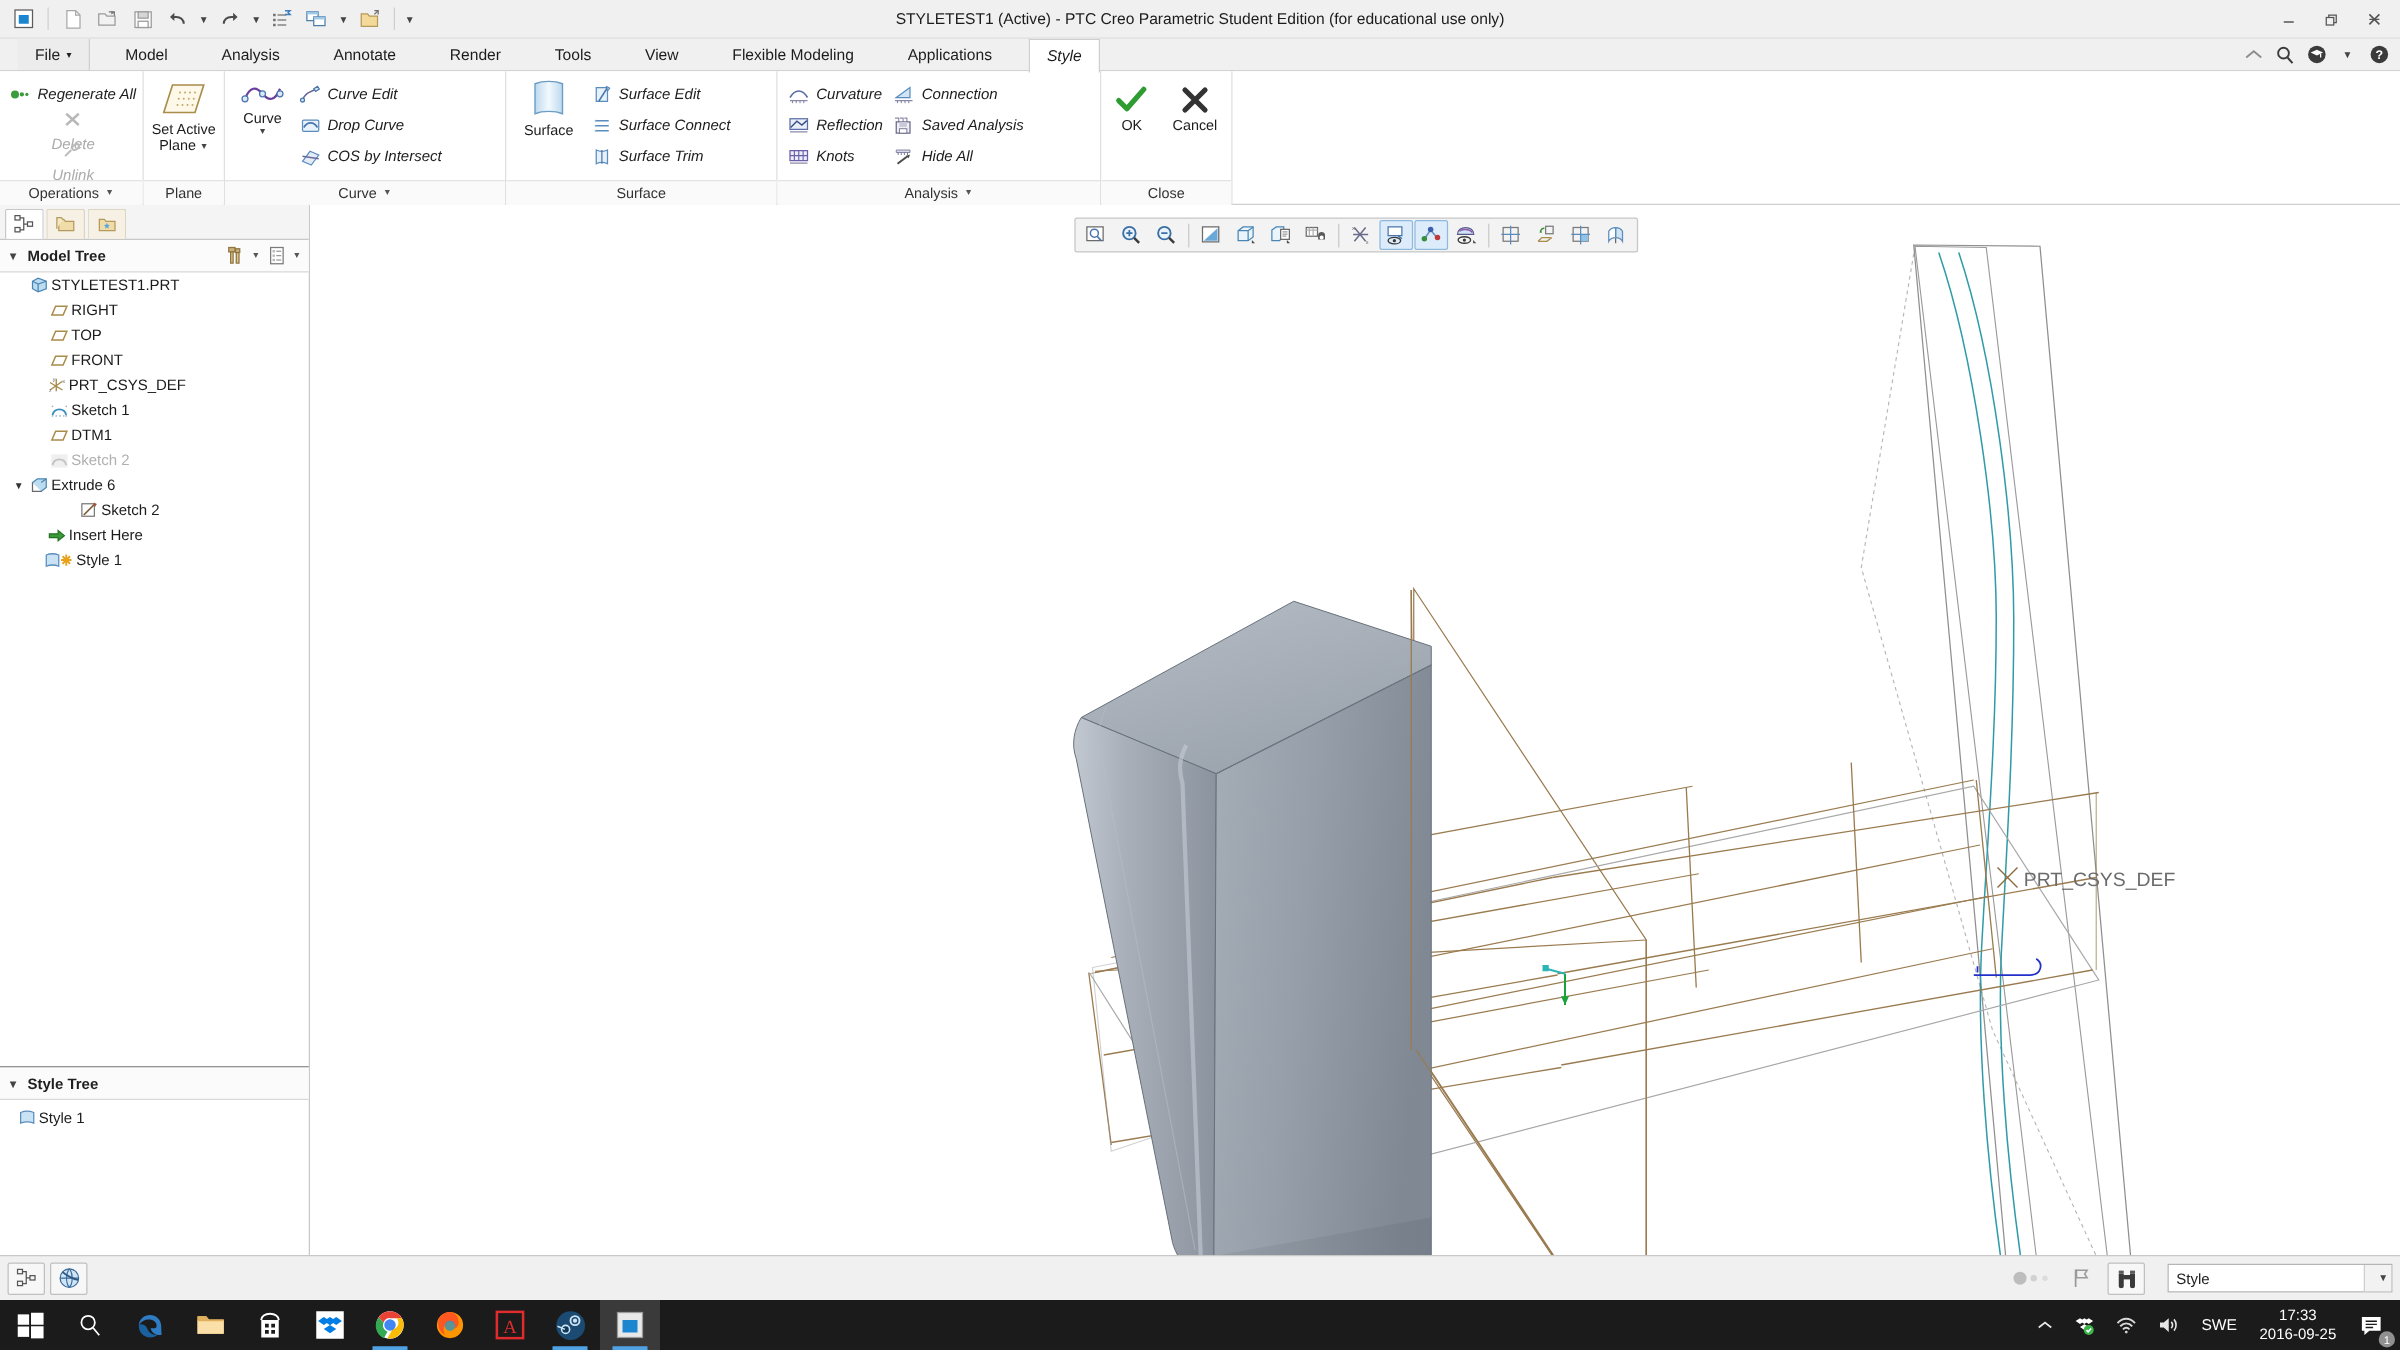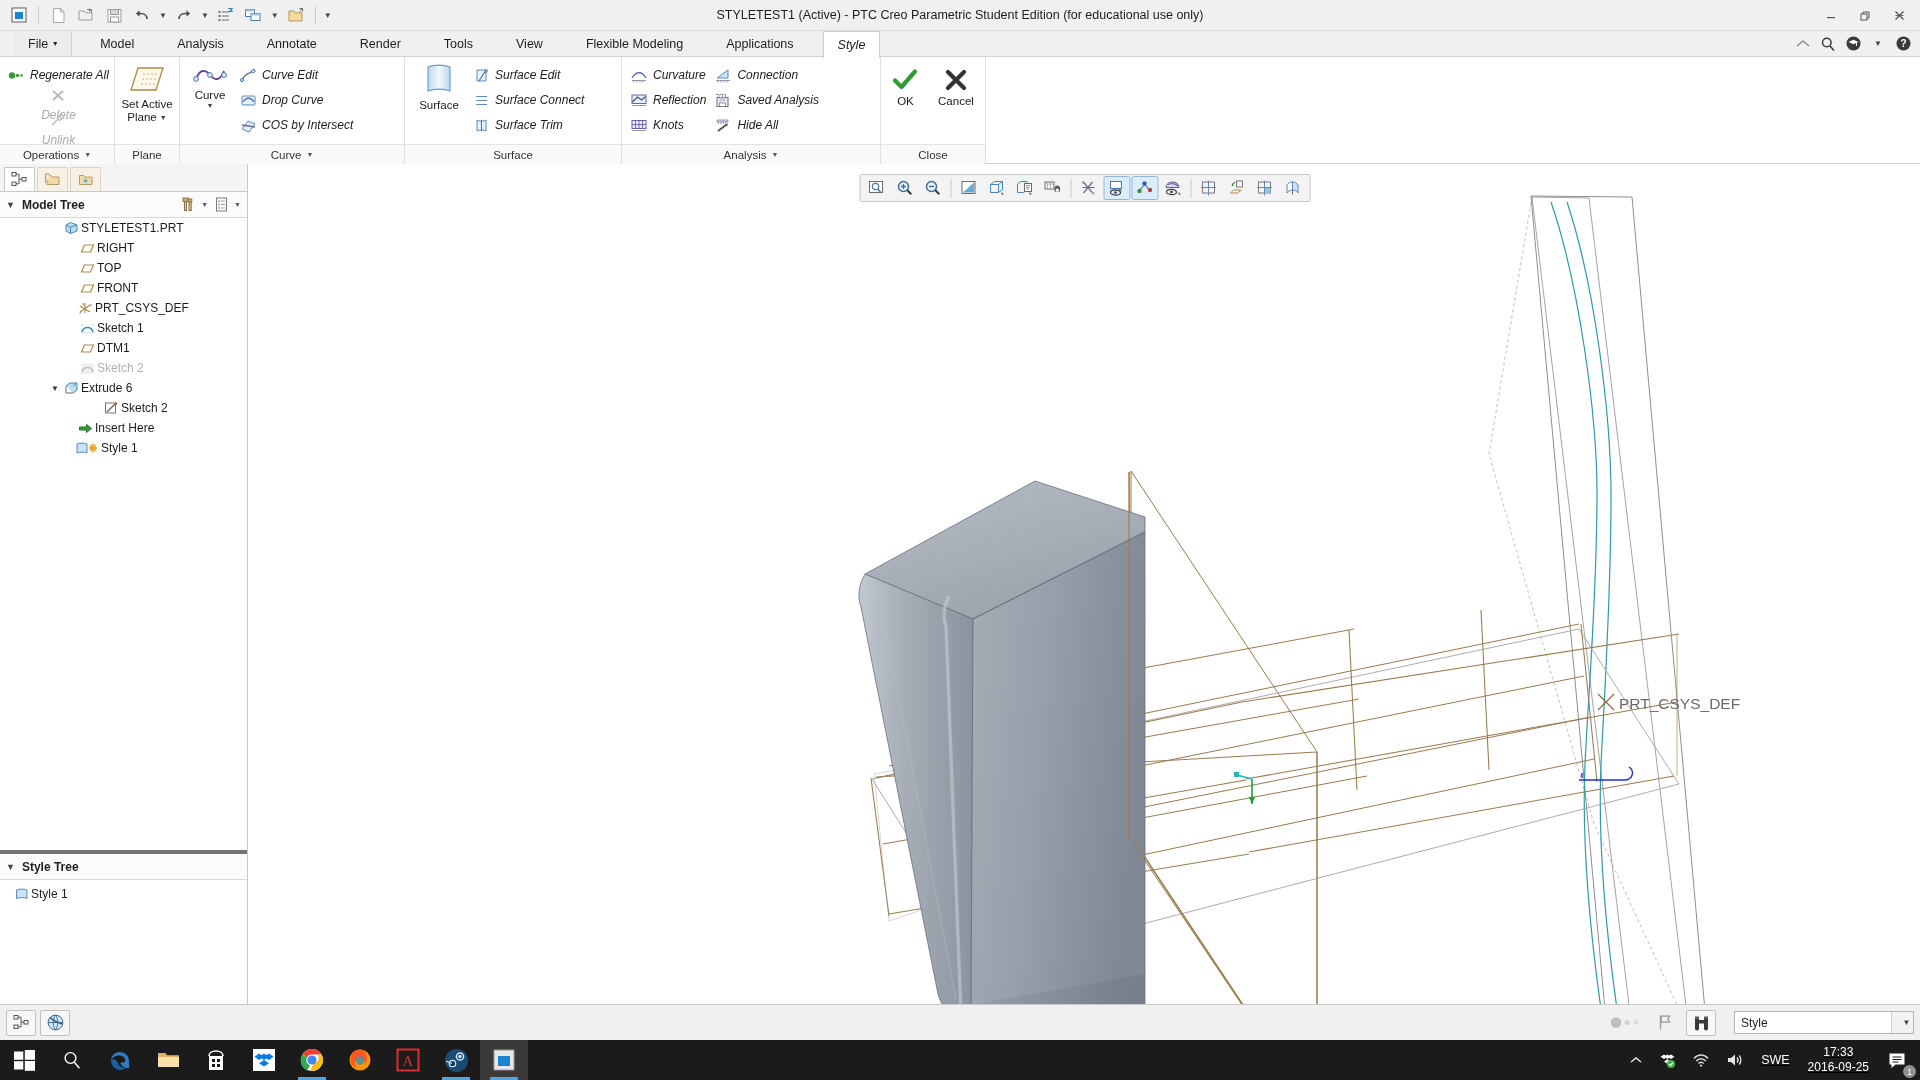--- a/index.html
+++ b/index.html
@@ -107,21 +107,21 @@
     height:26px; display:flex; align-items:center; padding:0 6px;
     background:#fbfbfb; border-bottom:1px solid #d9d9d9; font-size:12px;
   }
   .panelhdr .tri { font-size:9px; color:#444; margin-right:7px; }
   .panelhdr .ttl { font-weight:bold; color:#1f1f1f; }
   .panelhdr .tools { margin-left:auto; display:flex; align-items:center; gap:3px; }
   .hdr-ic { width:20px;height:20px;display:flex;align-items:center;justify-content:center;}
   .hdr-car { font-size:7px; color:#555; }
 
   .treebox { height:calc(100% - 26px - 28px - 150px); overflow:hidden;
-             border-bottom:4px solid #737373; position:relative;padding-left:40px;}
+             border-bottom:1px solid #737373; position:relative;}
   .trow {
     height:20px; display:flex; align-items:center; font-size:12px; color:#1c1c1c;
     padding-left:4px; white-space:nowrap;
   }
   .trow.dim { color:#b0b0b0; }
   .tri-sp { width:14px; display:flex; align-items:center; justify-content:center; font-size:8px; color:#333;}
   .tic { width:19px; display:flex; align-items:center; justify-content:center; }
 
   .styletree { position:absolute; left:0; bottom:0; width:100%; height:150px; }
 
@@ -167,21 +167,21 @@
   .taskbar {
     position:absolute; left:0; bottom:0; width:1920px; height:40px;
     background:#1b1b1b; display:flex; align-items:center;
   }
   .tb-item {
     width:48px; height:40px; display:flex; align-items:center; justify-content:center;
     position:relative;
   }
   .tb-item.active { background:#3a3a3a; }
   .tb-item .ind { position:absolute; bottom:0; left:10px; right:10px; height:3px; background:#4fa3e3; }
-  .tray { margin-left:auto; display:flex; align-items:center; gap:0px; padding-right:4px;text-decoration:underline; }
+  .tray { margin-left:auto; display:flex; align-items:center; gap:0px; padding-right:4px; }
   .tray-ic { height:40px; display:flex; align-items:center; justify-content:center;
              color:#fff; padding:0 8px; font-size:13px; }
   .clock { color:#fff; font-size:12px; line-height:1.25; text-align:center; padding:0 10px; }
   .lang { color:#fff; font-size:12.5px; padding:0 8px; }
 
   svg { display:block; }
   .nosel { user-select:none; }
 </style>
 </head>
 <body>

